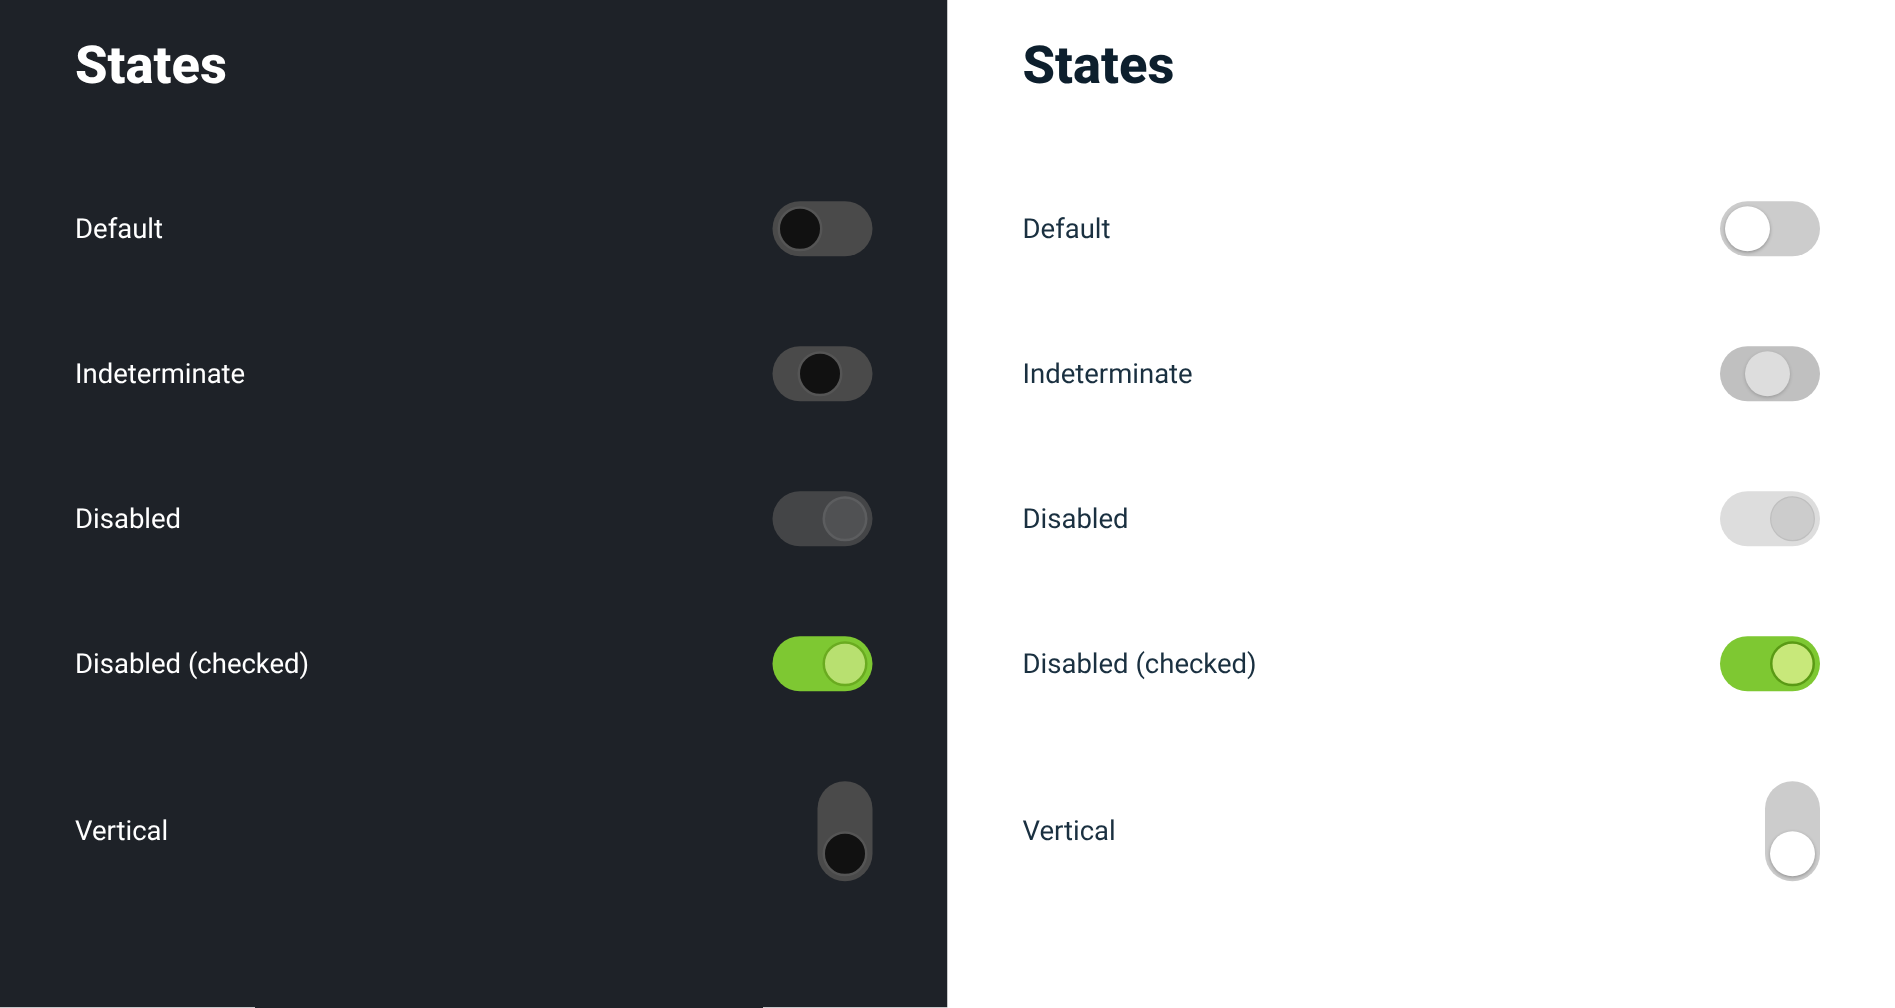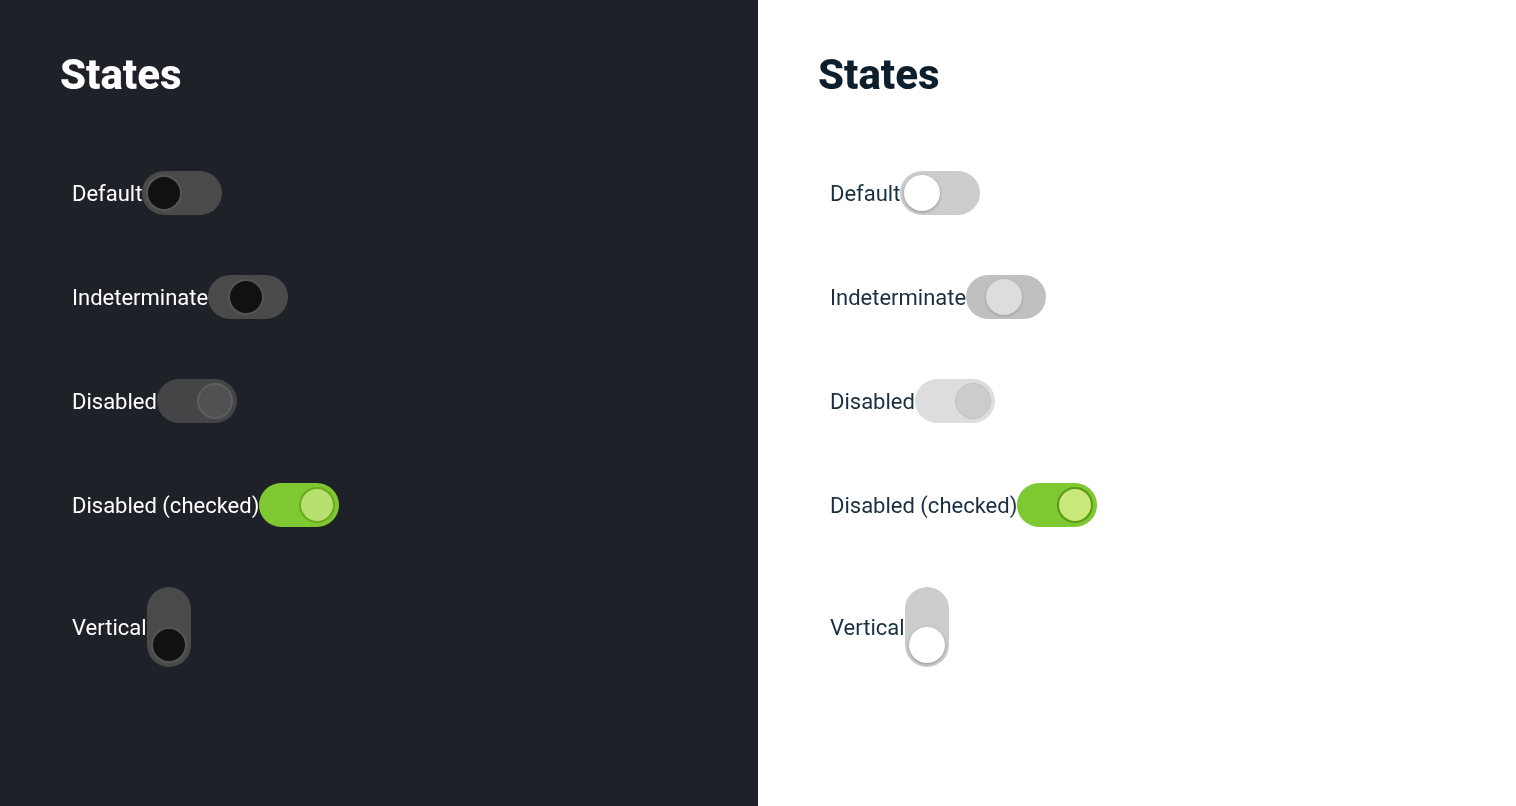--- a/index.html
+++ b/index.html
@@ -11,24 +11,24 @@
     body {
       width: 1516px;
       height: 806px;
       display: flex;
       font-family: -apple-system, BlinkMacSystemFont, 'Segoe UI', Roboto, sans-serif;
       overflow: hidden;
     }
 
     .panel {
       flex: 1;
-      padding: 50px 60px;
+      padding: 28px 60px;
       display: flex;
       flex-direction: column;
-      gap: 4px;
+      gap: 16px;
     }
 
     .panel-dark {
       background-color: #1e2228;
     }
 
     .panel-light {
       background-color: #ffffff;
     }
 
@@ -42,23 +42,22 @@
       color: #ffffff;
     }
 
     .panel-light .panel-title {
       color: #0d1f2d;
     }
 
     .state-row {
       display: flex;
       align-items: center;
-      justify-content: flex-start;
+      justify-content: space-between;
       padding: 28px 0;
-      margin-left: 12px;
     }
 
     .state-label {
       font-size: 22px;
     }
 
     .panel-dark .state-label {
       color: #ffffff;
     }
 

